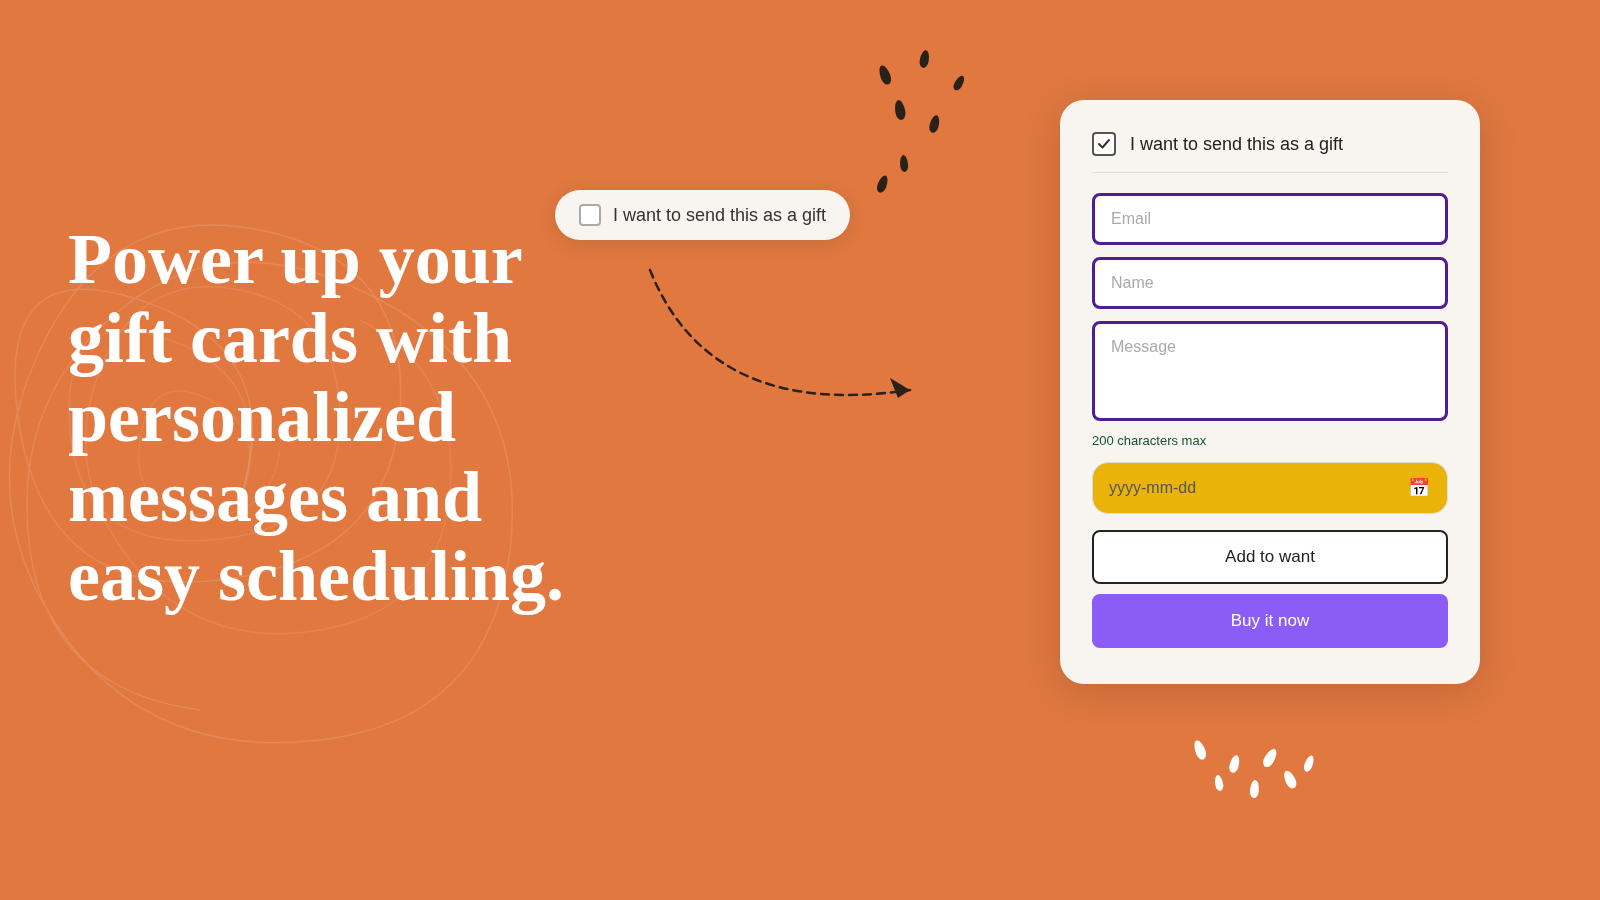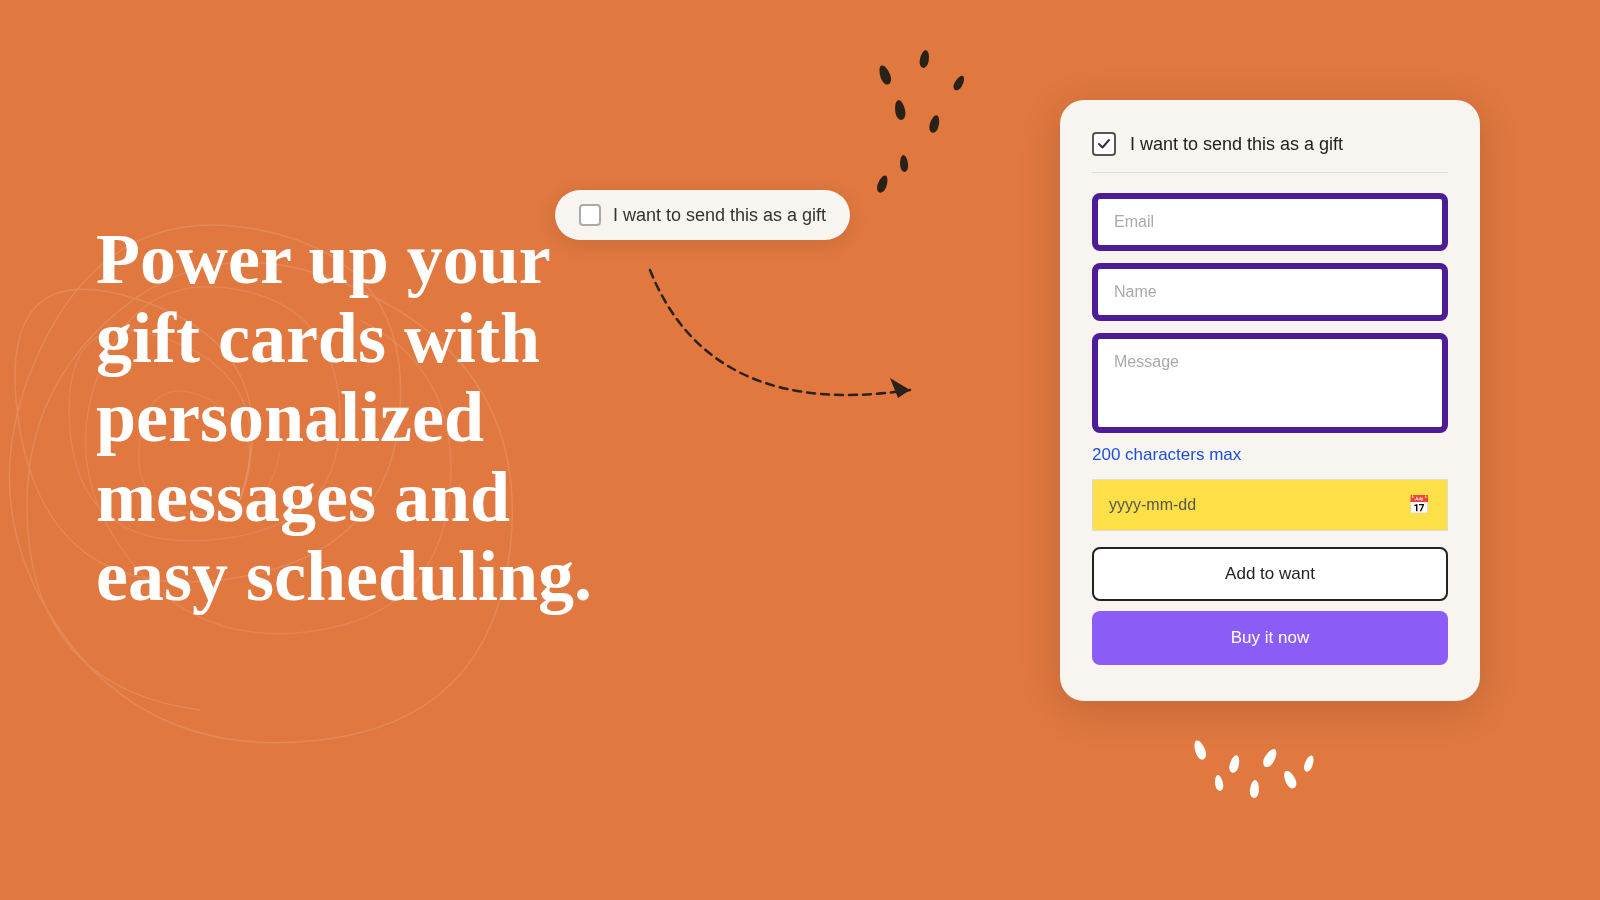--- a/index.html
+++ b/index.html
@@ -25,21 +25,21 @@
       position: absolute;
       left: -60px;
       top: 150px;
       width: 600px;
       height: 700px;
       opacity: 0.25;
     }
 
     .hero-text {
       position: absolute;
-      left: 96px;
+      left: 68px;
       top: 220px;
       width: 520px;
       color: #fff;
       font-size: 72px;
       line-height: 1.1;
       font-weight: 700;
       font-family: Georgia, serif;
     }
 
     
@@ -121,52 +121,52 @@
 
     .card-header-label {
       font-size: 18px;
       color: #222;
       font-family: -apple-system, BlinkMacSystemFont, 'Segoe UI', sans-serif;
     }
 
     .form-field {
       width: 100%;
       background: #fff;
-      border: 6px solid #4c1d95;
+      border: 3px solid #4c1d95;
       border-radius: 8px;
       padding: 14px 16px;
       font-size: 16px;
       color: #999;
       font-family: -apple-system, BlinkMacSystemFont, 'Segoe UI', sans-serif;
       margin-bottom: 12px;
       outline: none;
       resize: none;
     }
 
     .form-field::placeholder {
       color: #aaa;
     }
 
     textarea.form-field {
       height: 100px;
       margin-bottom: 8px;
     }
 
     .char-limit {
-      font-size: 17px;
-      color: #1d4ed8;
+      font-size: 13px;
+      color: #14532d;
       margin-bottom: 14px;
       font-family: -apple-system, BlinkMacSystemFont, 'Segoe UI', sans-serif;
     }
 
     .date-field {
       width: 100%;
-      background: #fde047;
+      background: #eab308;
       border: 1px solid #e0dbd4;
-      border-radius: 0;
+      border-radius: 16px;
       padding: 14px 16px;
       font-size: 16px;
       color: #555;
       font-family: -apple-system, BlinkMacSystemFont, 'Segoe UI', sans-serif;
       margin-bottom: 16px;
       outline: none;
       display: flex;
       align-items: center;
       justify-content: space-between;
     }

